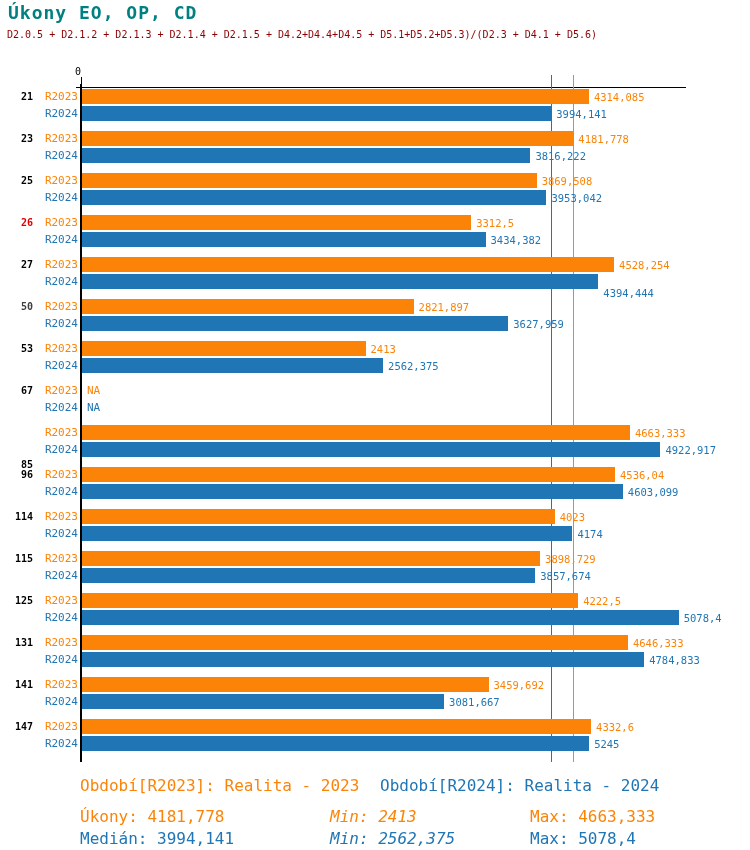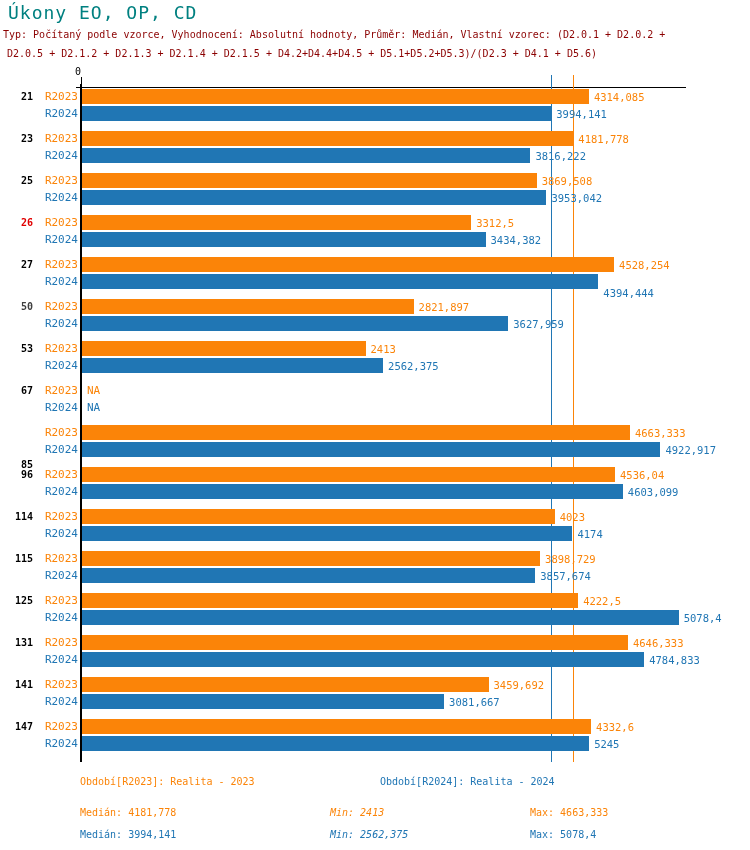--- a/index.html
+++ b/index.html
@@ -1,21 +1,21 @@
 <!DOCTYPE html>
 <html><head>
 <meta charset="utf-8">
 <style>
   html,body{margin:0;padding:0;}
   body{
     width:750px;height:850px;background:#ffffff;position:relative;overflow:hidden;
     font-family:"DejaVu Sans Mono","Liberation Mono",monospace;
   }
   .title{
-    position:absolute;left:8px;top:2px;font-size:18px;font-weight:normal;
+    position:absolute;left:8px;top:2px;font-size:18px;font-weight:bold;
     letter-spacing:1px;white-space:nowrap;
   }
   .subtitle{
     position:absolute;left:3px;top:25px;width:744px;font-size:10px;line-height:19px;
   }
   .subtitle .sub2{margin-left:4px;}
   #chart{position:absolute;left:0;top:0;width:750px;height:770px;}
   .axis-h{position:absolute;left:76px;top:87px;width:610px;height:1px;}
   .axis-v{position:absolute;left:80px;top:84px;width:2px;height:678px;}
   .tick0{position:absolute;left:81px;top:77px;width:1px;height:10px;}
@@ -25,36 +25,35 @@
     position:absolute;left:0;width:33px;text-align:right;font-size:10px;
     font-weight:bold;line-height:14px;z-index:3;
   }
   .series-label{
     position:absolute;left:36px;width:42px;text-align:right;font-size:11px;
     line-height:12px;z-index:3;
   }
   .bar{position:absolute;height:15px;z-index:2;}
   .value-label{position:absolute;font-size:10.5px;line-height:11px;white-space:nowrap;z-index:3;}
   .na-label{position:absolute;font-size:11px;line-height:12px;z-index:3;}
-  .footer-item{position:absolute;font-size:10px;white-space:nowrap;}
+  .footer-item{position:absolute;font-size:16px;white-space:nowrap;}
   .legend-a{left:80px;top:776px;}
   .legend-b{left:380px;top:776px;}
   .sr1{top:807px;}
   .sr2{top:829px;}
   .sc1{left:80px;}
   .sc2{left:330px;font-style:italic;}
   .sc3{left:530px;}
 </style>
 </head>
 <body>
 
 <div class="title" style="color: rgb(0, 128, 128);">Úkony EO, OP, CD</div>
 
 <div class="subtitle" style="color: rgb(139, 0, 0);">
-  <div>Typ: Počítaný podle vzorce, Vyhodnocení: Absolutní hodnoty, Průměr: Medián, Vlastní vzorec: (D2.0.1 + D2.0.2 +</div>
   <div class="sub2">D2.0.5 + D2.1.2 + D2.1.3 + D2.1.4 + D2.1.5 + D4.2+D4.4+D4.5 + D5.1+D5.2+D5.3)/(D2.3 + D4.1 + D5.6)</div>
 </div>
 
 <div id="chart">
   <div class="axis-h" style="background: rgb(0, 0, 0);"></div>
   <div class="axis-v" style="background: rgb(0, 0, 0);"></div>
   <div class="tick0" style="background: rgb(0, 0, 0);"></div>
   <div class="label0" style="color: rgb(0, 0, 0);">0</div>
 <div class="ref-line" style="left: 550.812px; background: rgb(32, 118, 180);"></div>
     <div class="ref-line" style="left: 572.859px; background: rgb(251, 132, 8);"></div>
@@ -166,19 +165,19 @@
     <div class="bar" style="left: 82px; top: 719px; width: 509.08px; height: 15px; background: rgb(251, 132, 8);"></div>
     <div class="value-label" style="left: 596.081px; top: 722px; color: rgb(251, 132, 8);">4332,6</div>
     <div class="series-label" style="top: 738px; color: rgb(32, 118, 180);">R2024</div>
     <div class="bar" style="left: 82px; top: 736px; width: 507.13px; height: 15px; background: rgb(32, 118, 180);"></div>
     <div class="value-label" style="left: 594.13px; top: 739px; color: rgb(32, 118, 180);">5245</div>
   </div>
 
 <div class="footer-item legend-a" style="color: rgb(251, 132, 8);">Období[R2023]: Realita - 2023</div>
 <div class="footer-item legend-b" style="color: rgb(32, 118, 180);">Období[R2024]: Realita - 2024</div>
 
-<div class="footer-item sr1 sc1" style="color: rgb(251, 132, 8);">Medián: 4181,778</div>
+<div class="footer-item sr1 sc1" style="color: rgb(251, 132, 8);">Úkony: 4181,778</div>
 <div class="footer-item sr1 sc2" style="color: rgb(251, 132, 8);">Min: 2413</div>
 <div class="footer-item sr1 sc3" style="color: rgb(251, 132, 8);">Max: 4663,333</div>
 
 <div class="footer-item sr2 sc1" style="color: rgb(32, 118, 180);">Medián: 3994,141</div>
 <div class="footer-item sr2 sc2" style="color: rgb(32, 118, 180);">Min: 2562,375</div>
 <div class="footer-item sr2 sc3" style="color: rgb(32, 118, 180);">Max: 5078,4</div>
 
 </body></html>

